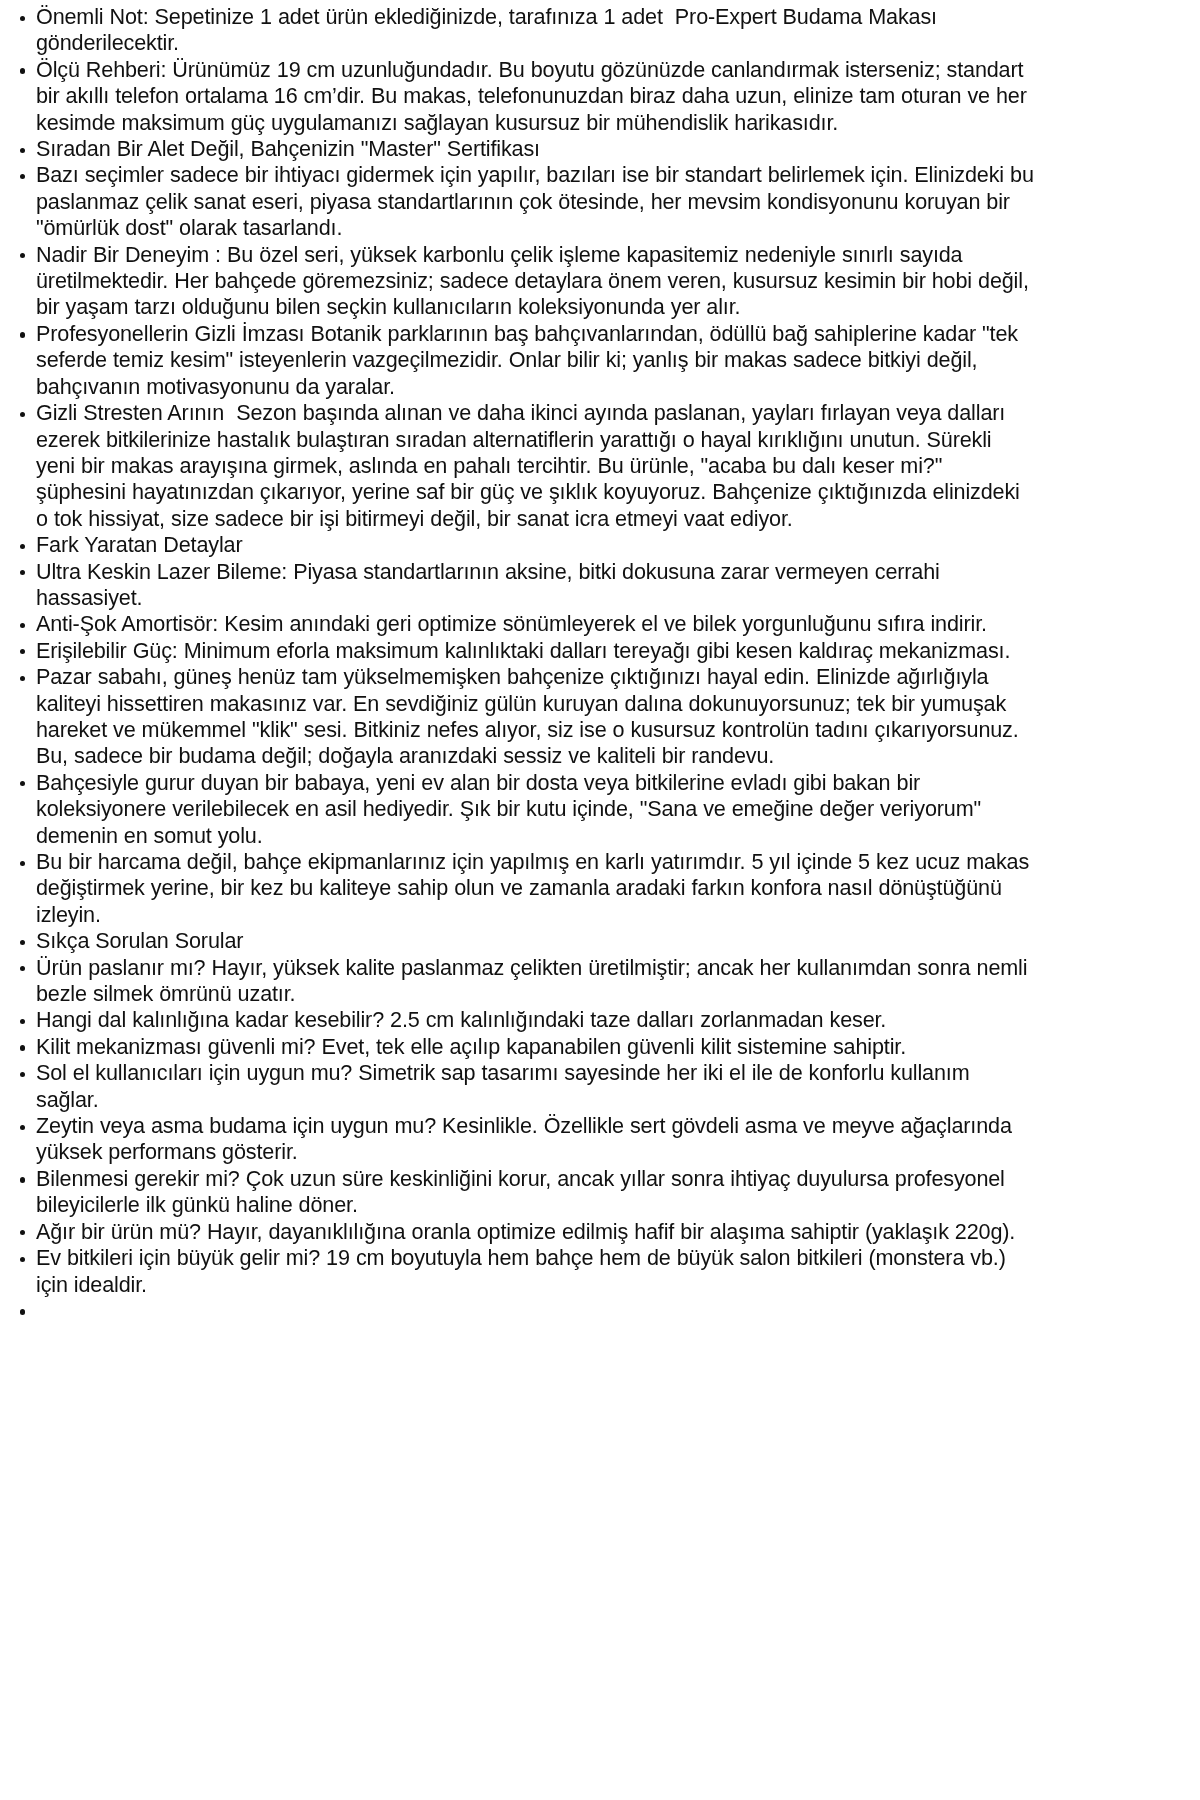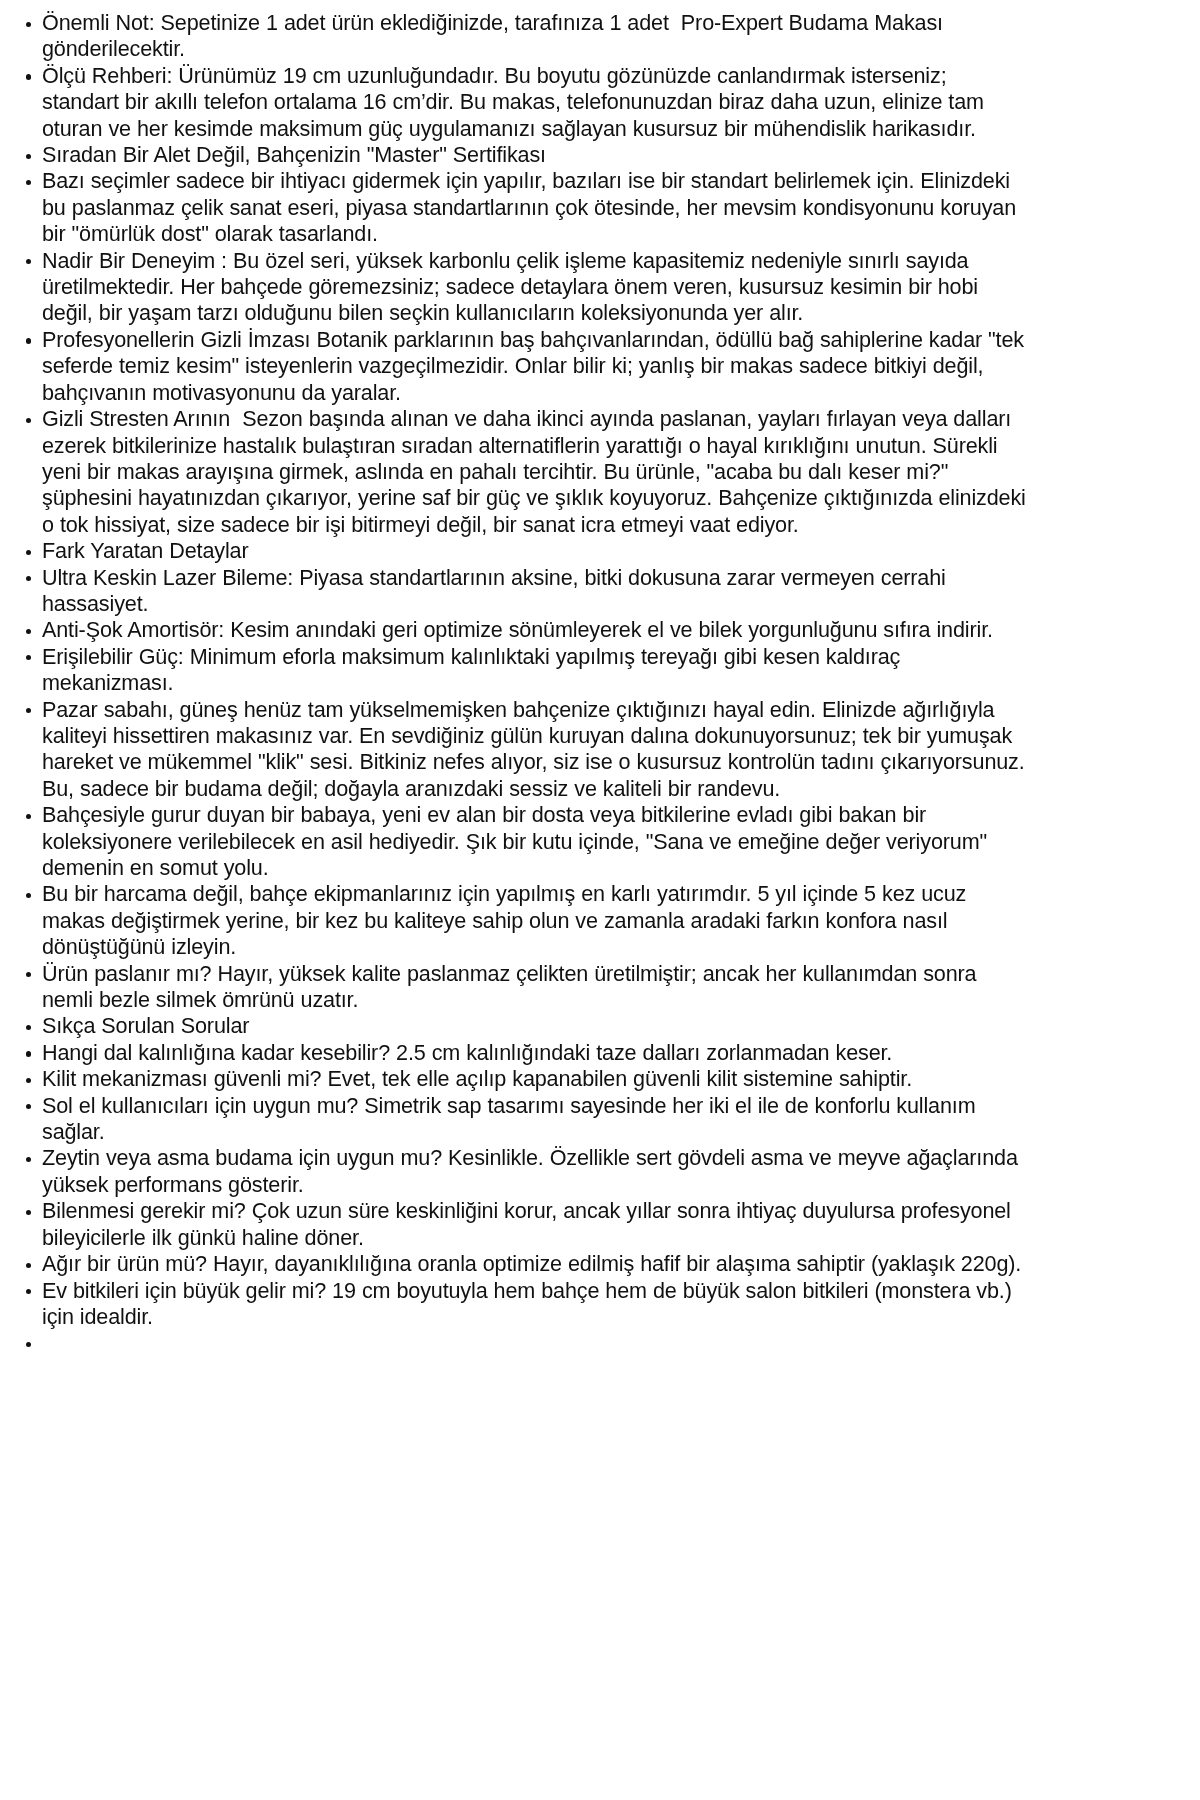--- a/index.html
+++ b/index.html
@@ -20,21 +20,21 @@
   #doc {
     box-sizing: border-box;
     width: 1200px;
     height: 1800px;
     padding: 4px 165px 0 0;
     background: #ffffff;
   }
 
   ul.bullet-list {
     list-style: none;
-    margin: 6px;
+    margin: 0;
     padding: 0;
   }
 
   li.bullet-item {
     position: relative;
     padding-left: 36px;
     margin: 0 0 0 0;
     font-size: 21.6px;
     line-height: 26.4px;
     letter-spacing: -0.15px;
@@ -92,36 +92,36 @@
       <li class="bullet-item">
         <span class="li-text">Fark Yaratan Detaylar</span>
       </li>
       <li class="bullet-item">
         <span class="li-text">Ultra Keskin Lazer Bileme: Piyasa standartlarının aksine, bitki dokusuna zarar vermeyen cerrahi hassasiyet.</span>
       </li>
       <li class="bullet-item">
         <span class="li-text">Anti-Şok Amortisör: Kesim anındaki geri optimize sönümleyerek el ve bilek yorgunluğunu sıfıra indirir.</span>
       </li>
       <li class="bullet-item">
-        <span class="li-text">Erişilebilir Güç: Minimum eforla maksimum kalınlıktaki yapılmış tereyağı gibi kesen kaldıraç mekanizması.</span>
+        <span class="li-text">Erişilebilir Güç: Minimum eforla maksimum kalınlıktaki dalları tereyağı gibi kesen kaldıraç mekanizması.</span>
       </li>
       <li class="bullet-item">
         <span class="li-text">Pazar sabahı, güneş henüz tam yükselmemişken bahçenize çıktığınızı hayal edin. Elinizde ağırlığıyla kaliteyi hissettiren makasınız var. En sevdiğiniz gülün kuruyan dalına dokunuyorsunuz; tek bir yumuşak hareket ve mükemmel "klik" sesi. Bitkiniz nefes alıyor, siz ise o kusursuz kontrolün tadını çıkarıyorsunuz. Bu, sadece bir budama değil; doğayla aranızdaki sessiz ve kaliteli bir randevu.</span>
       </li>
       <li class="bullet-item">
         <span class="li-text">Bahçesiyle gurur duyan bir babaya, yeni ev alan bir dosta veya bitkilerine evladı gibi bakan bir koleksiyonere verilebilecek en asil hediyedir. Şık bir kutu içinde, "Sana ve emeğine değer veriyorum" demenin en somut yolu.</span>
       </li>
       <li class="bullet-item">
         <span class="li-text">Bu bir harcama değil, bahçe ekipmanlarınız için yapılmış en karlı yatırımdır. 5 yıl içinde 5 kez ucuz makas değiştirmek yerine, bir kez bu kaliteye sahip olun ve zamanla aradaki farkın konfora nasıl dönüştüğünü izleyin.</span>
       </li>
       <li class="bullet-item">
-        <span class="li-text">Ürün paslanır mı? Hayır, yüksek kalite paslanmaz çelikten üretilmiştir; ancak her kullanımdan sonra nemli bezle silmek ömrünü uzatır.</span>
+        <span class="li-text">Sıkça Sorulan Sorular</span>
       </li>
       <li class="bullet-item">
-        <span class="li-text">Sıkça Sorulan Sorular</span>
+        <span class="li-text">Ürün paslanır mı? Hayır, yüksek kalite paslanmaz çelikten üretilmiştir; ancak her kullanımdan sonra nemli bezle silmek ömrünü uzatır.</span>
       </li>
       <li class="bullet-item">
         <span class="li-text">Hangi dal kalınlığına kadar kesebilir? 2.5 cm kalınlığındaki taze dalları zorlanmadan keser.</span>
       </li>
       <li class="bullet-item">
         <span class="li-text">Kilit mekanizması güvenli mi? Evet, tek elle açılıp kapanabilen güvenli kilit sistemine sahiptir.</span>
       </li>
       <li class="bullet-item">
         <span class="li-text">Sol el kullanıcıları için uygun mu? Simetrik sap tasarımı sayesinde her iki el ile de konforlu kullanım sağlar.</span>
       </li>

